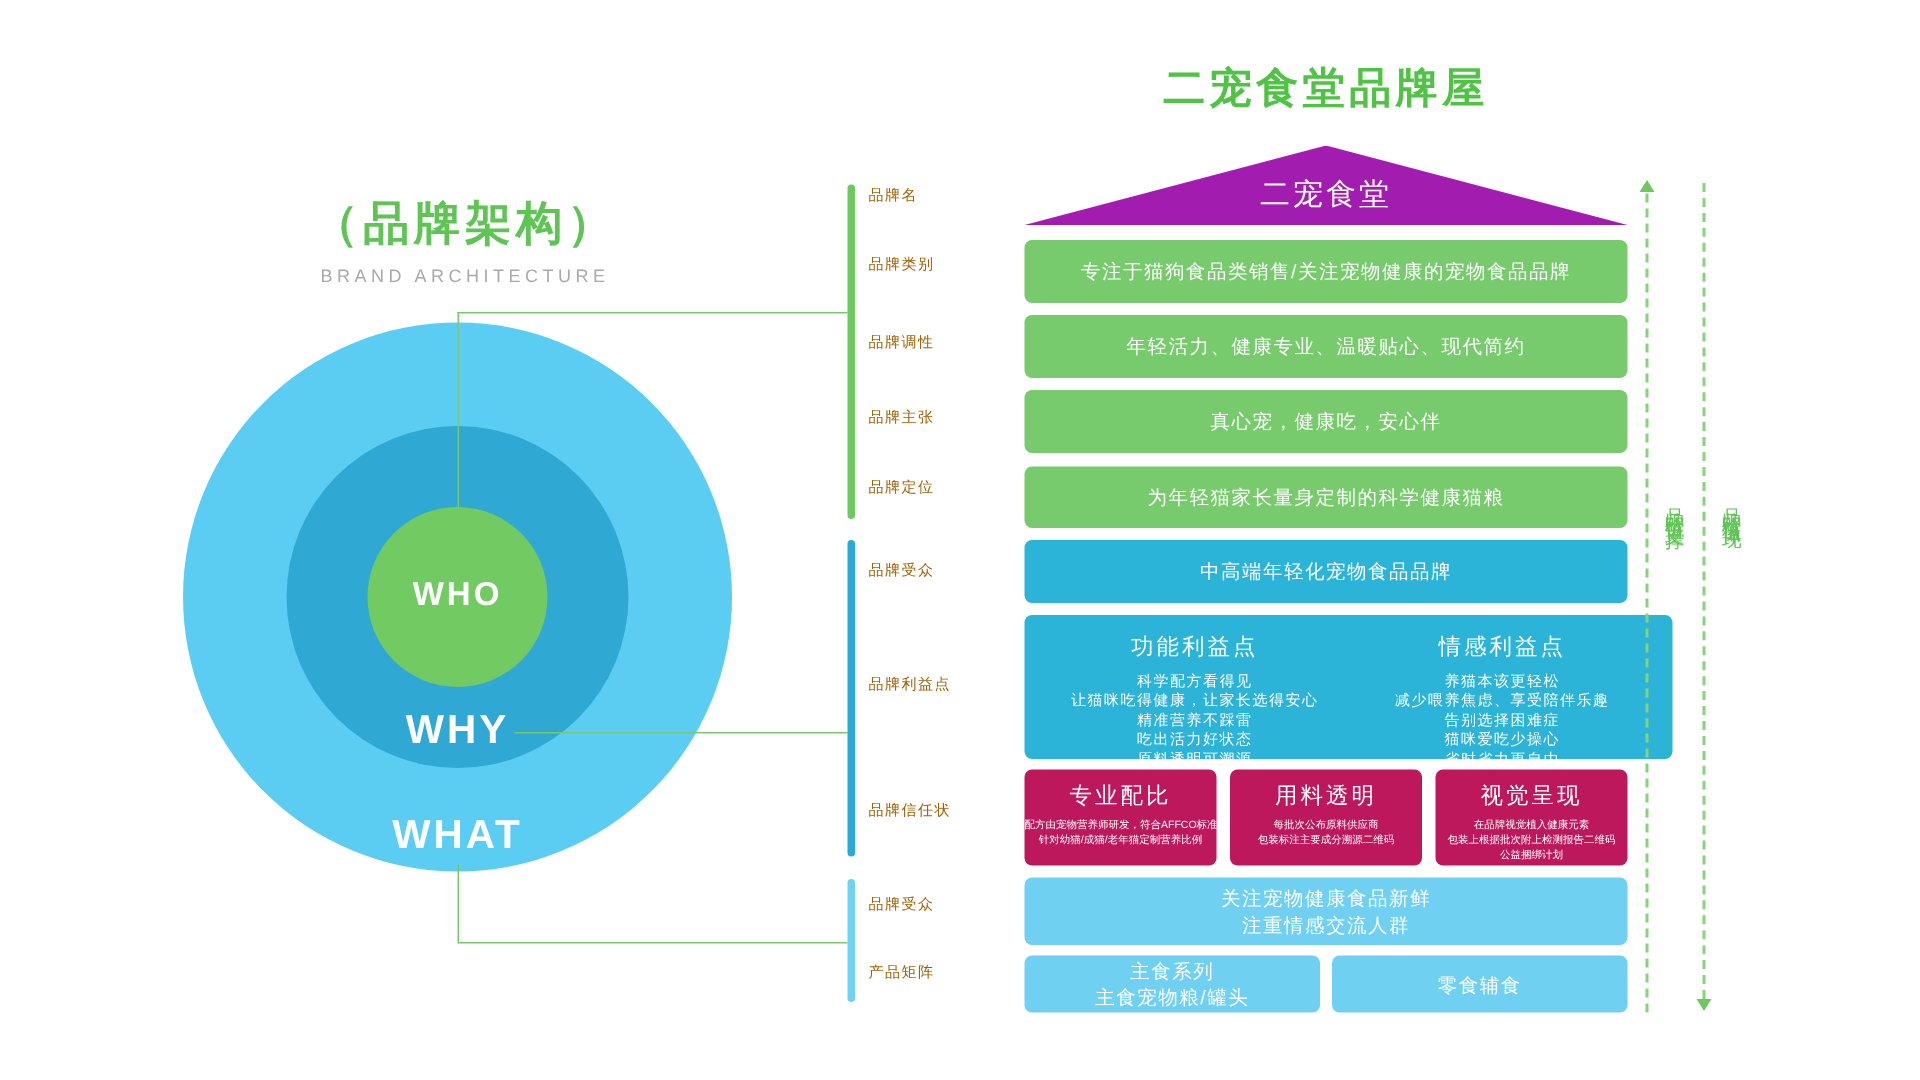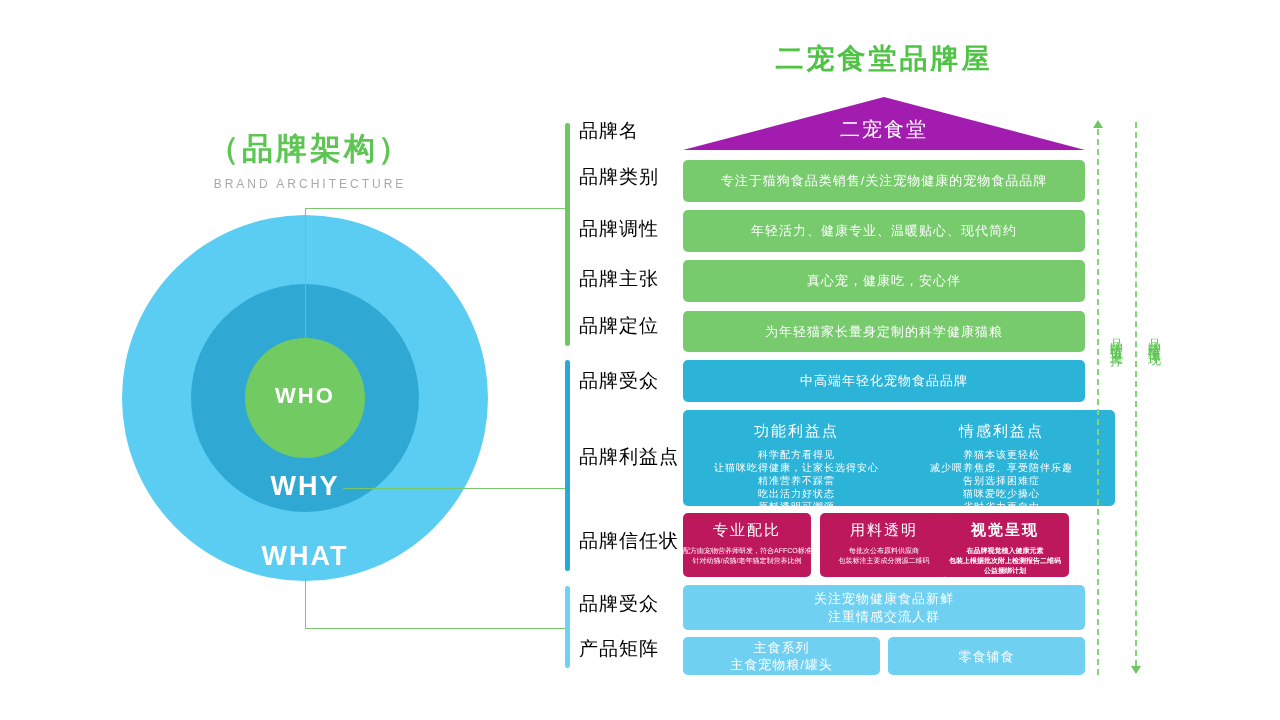--- a/index.html
+++ b/index.html
@@ -22,21 +22,21 @@
   #what{left:205px;top:541px;width:200px;font-size:27px;}
 
   
   .gline{position:absolute;background:#7ac86d;}
 
   
   .bar{position:absolute;left:565px;width:5px;border-radius:3px;}
   #bar-green{top:123px;height:223px;background:#6ec862;}
   #bar-blue{top:360px;height:211px;background:#29a9d6;}
   #bar-light{top:586px;height:82px;background:#70d2f2;}
-  .lad-label{position:absolute;left:579px;height:18px;line-height:18px;font-size:19px;color:#000000;letter-spacing:1px;white-space:nowrap;}
+  .lad-label{position:absolute;left:579px;height:18px;line-height:18px;font-size:10px;color:#a16207;letter-spacing:1px;white-space:nowrap;}
 
   
   #house-title{position:absolute;left:683px;top:40px;width:402px;text-align:center;
                font-size:28px;font-weight:bold;color:#4fc344;letter-spacing:3px;}
   #house{position:absolute;left:683px;top:97px;width:402px;height:580px;}
   #roof{position:absolute;left:0;top:0;width:402px;height:53px;background:#a21caf;
         clip-path:polygon(50% 0,100% 100%,0 100%);
         display:flex;align-items:flex-end;justify-content:center;
         color:#fff;font-size:20px;letter-spacing:2px;padding-bottom:7px;box-sizing:border-box;}
   .hrow{position:absolute;left:0;width:402px;border-radius:5px;color:#ffffff;
@@ -52,21 +52,21 @@
   .benefit{position:absolute;top:313px;width:227px;height:96px;background:#2cb3d8;border-radius:5px;
            color:#fff;text-align:center;}
   .benefit .bt{font-size:15px;margin-top:12px;letter-spacing:2px;}
   .benefit .bi{margin-top:7px;font-size:10px;line-height:13px;letter-spacing:1px;}
   #benefit-0{left:0;} #benefit-1{left:205px;}
 
   .trust{position:absolute;top:416px;width:128px;height:64px;background:#be185d;border-radius:5px;
          color:#fff;text-align:center;}
   .trust .tt{font-size:15px;margin-top:8px;letter-spacing:2px;}
   .trust .ti{margin-top:6px;font-size:7px;line-height:10px;white-space:nowrap;}
-  #trust-0{left:0;} #trust-1{left:137px;} #trust-2{left:258px;font-weight:bold;}
+  #trust-0{left:0;} #trust-1{left:137px;} #trust-2{left:274px;}
 
   #audience{position:absolute;left:0;top:488px;width:402px;height:45px;background:#6fd0f2;border-radius:5px;
             color:#fff;font-size:13px;line-height:18px;letter-spacing:1px;text-align:center;
             display:flex;flex-direction:column;justify-content:center;}
   .product{position:absolute;top:540px;width:197px;height:38px;background:#6fd0f2;border-radius:5px;
            color:#fff;font-size:13px;line-height:17px;letter-spacing:1px;text-align:center;
            display:flex;flex-direction:column;justify-content:center;}
   #product-0{left:0;} #product-1{left:205px;}
 
   

